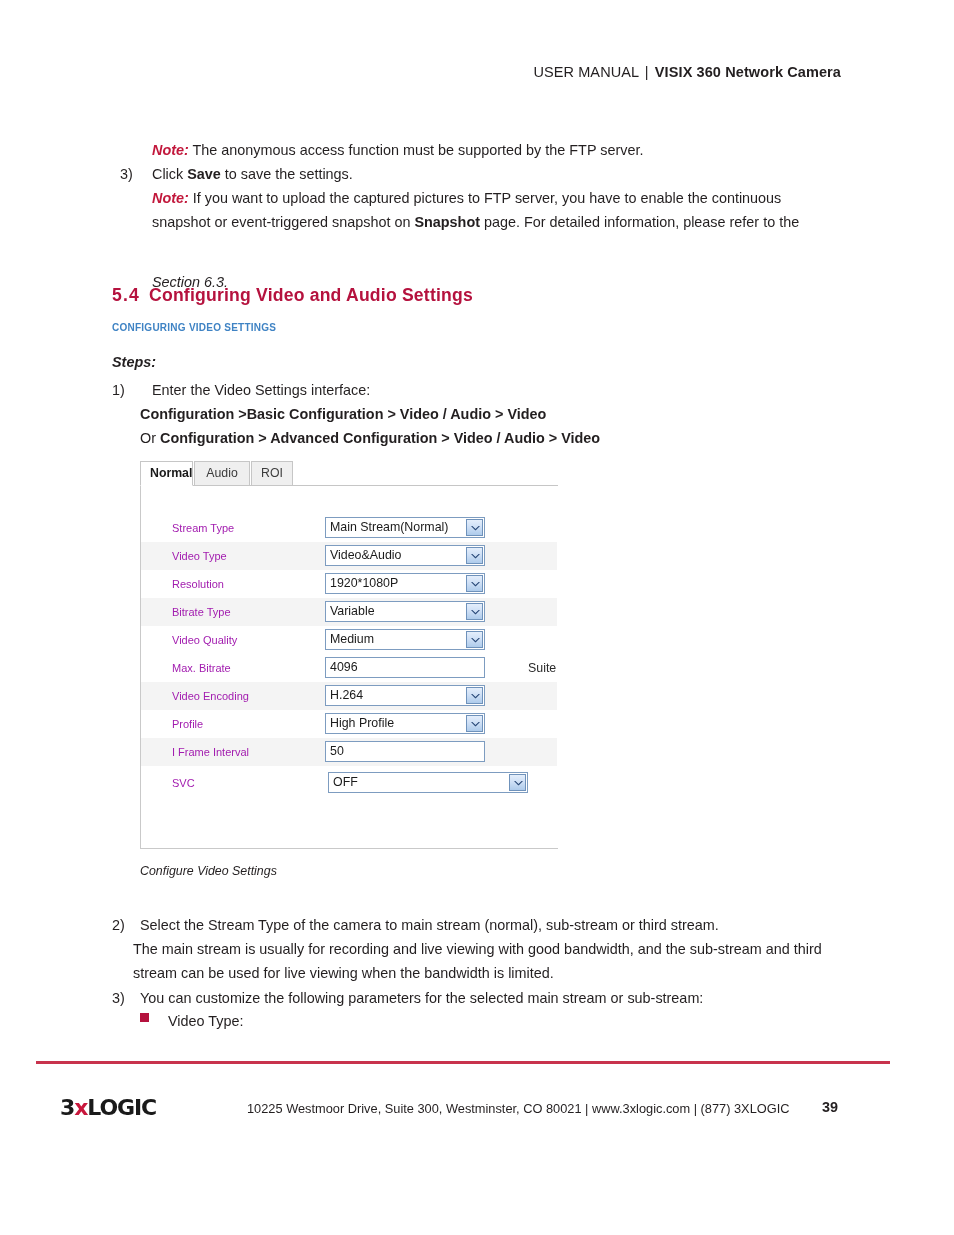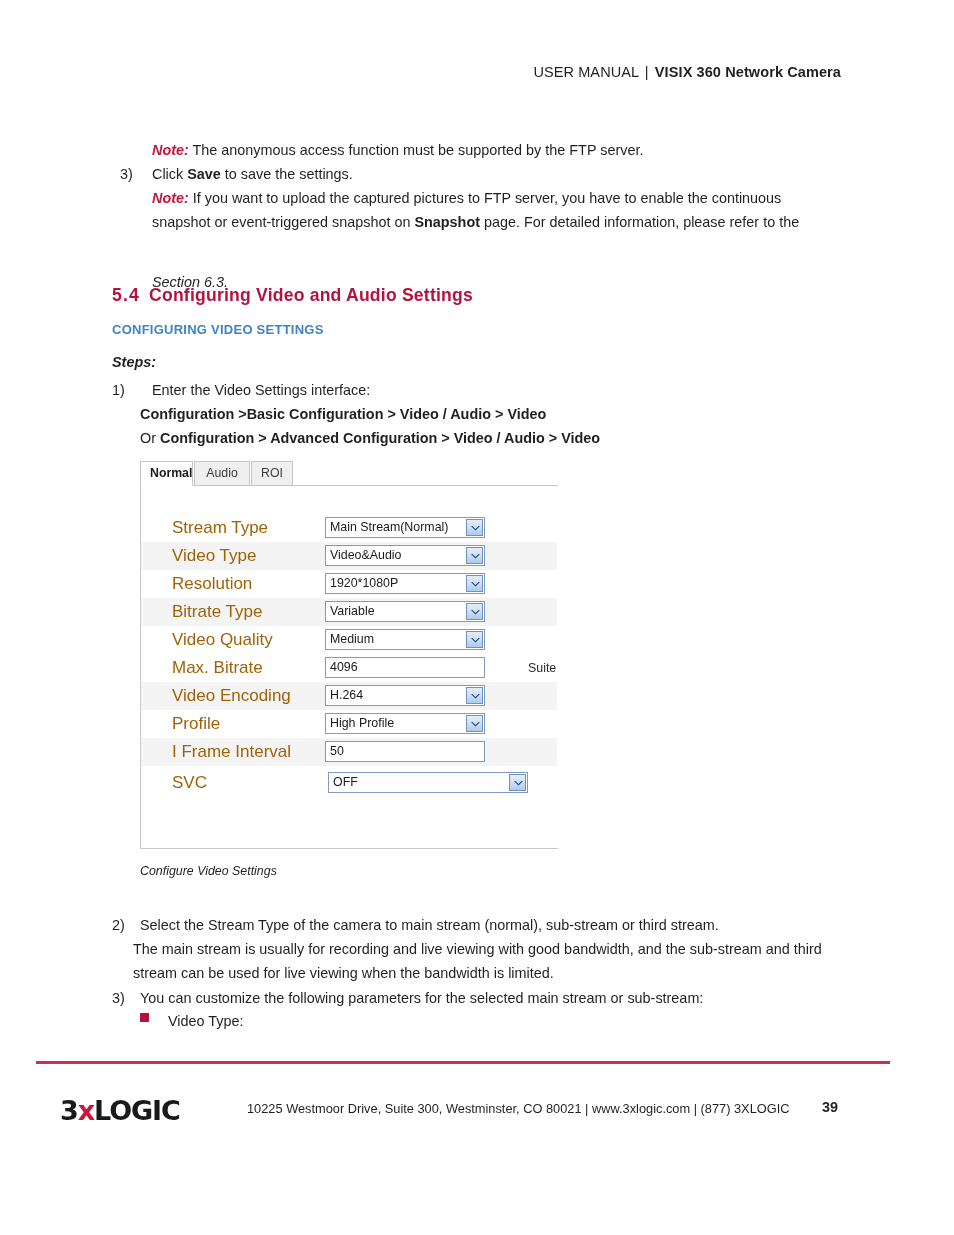--- a/index.html
+++ b/index.html
@@ -63,21 +63,21 @@
     letter-spacing: .2px;
     white-space: nowrap;
   }
   .h-section .num { letter-spacing: 1.2px; }
   .h-section .ttl { padding-left: 9px; }
 
   .h-sub {
     position: absolute;
     left: 112px;
     top: 322px;
-    font-size: 13px;
+    font-size: 10px;
     font-weight: 700;
     color: #3f83c4;
     letter-spacing: .25px;
     white-space: nowrap;
   }
 
   .steps-label {
     position: absolute;
     left: 112px;
     top: 354px;
@@ -142,22 +142,22 @@
     height: 28px;
     background: #ffffff;
   }
   .row.alt { background: #f4f4f4; }
   .row .lbl {
     position: absolute;
     left: 31px;
     top: 0;
     height: 28px;
     line-height: 28px;
-    font-size: 17px;
-    color: #a16207;
+    font-size: 11px;
+    color: #a21caf;
     white-space: nowrap;
   }
   .fld {
     position: absolute;
     left: 184px;
     top: 3px;
     width: 160px;
     height: 21px;
     box-sizing: border-box;
     border: 1px solid #7d9cc0;
@@ -218,21 +218,21 @@
     left: 36px;
     top: 1061px;
     width: 854px;
     height: 3px;
     background: #c8334d;
   }
   .logo {
     position: absolute;
     left: 60px;
     top: 1095px;
-    font-size: 27px;
+    font-size: 22px;
     font-weight: 700;
     letter-spacing: -1.1px;
     color: #1a1a1a;
     font-family: "DejaVu Sans", sans-serif;
     white-space: nowrap;
   }
   .logo .x { color: #c8173c; }
   .footer-addr {
     position: absolute;
     left: 247px;

